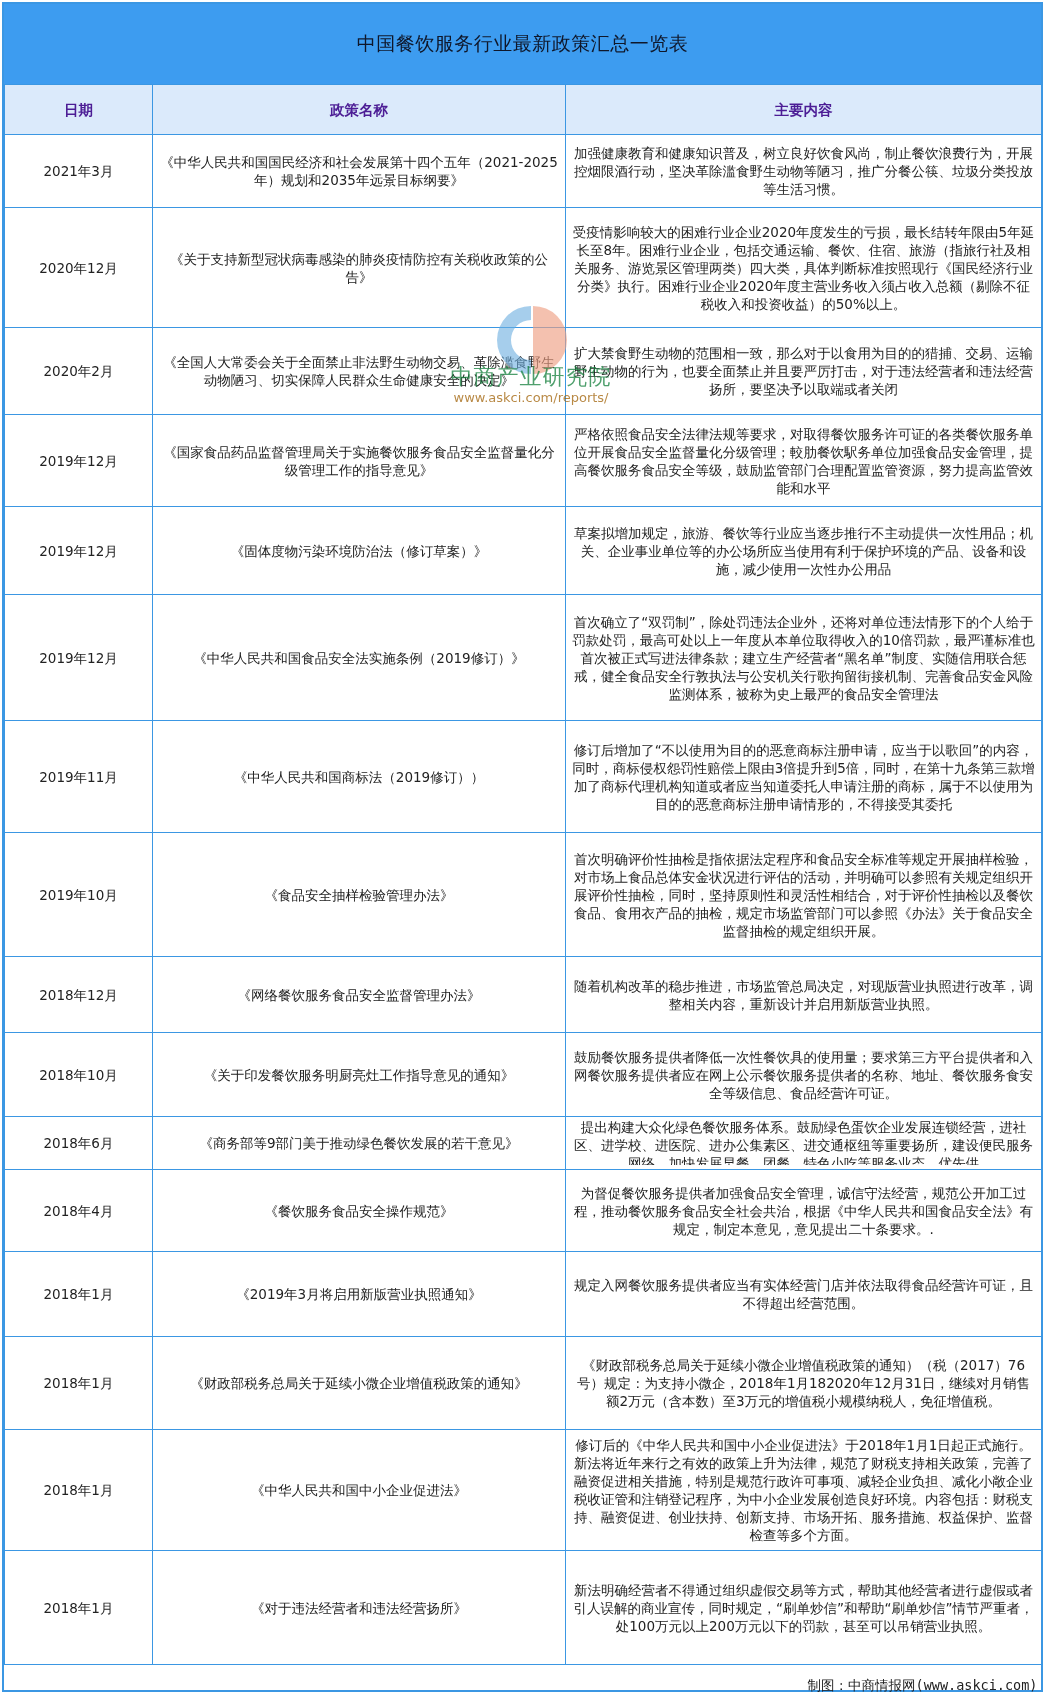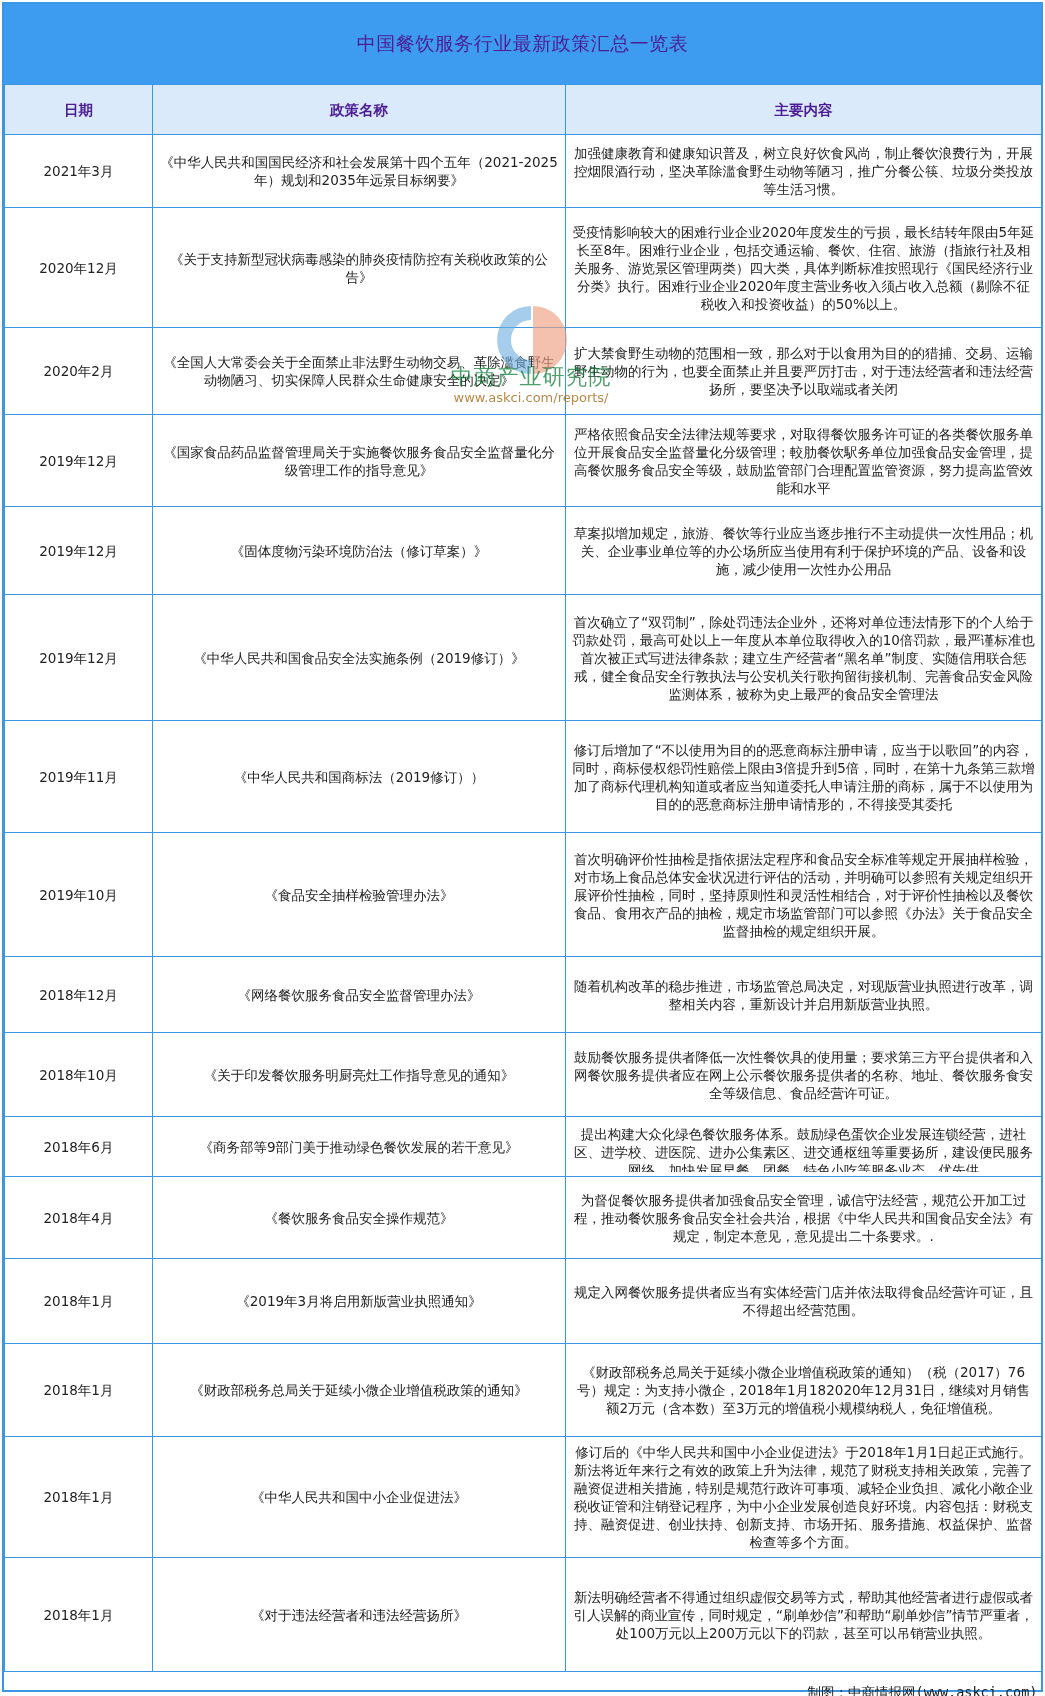--- a/index.html
+++ b/index.html
@@ -15,21 +15,21 @@
     position: absolute; left: 2px; top: 2px; width: 1041px; height: 1690px;
     border: 2px solid #3b97e3;
     background: #fff;
   }
   .title-bar {
     position: absolute; left: 0; top: 0; width: 100%; height: 80px;
     background: #3d9cf0;
     display: flex; align-items: center; justify-content: center;
   }
   .title-bar h1 {
-    color: #4c1d95; font-size: 19px; font-weight: normal; letter-spacing: 0.5px;
+    color: #0f172a; font-size: 19px; font-weight: normal; letter-spacing: 0.5px;
   }
   table {
     position: absolute; left: 0; top: 80px;
     width: 1037px;
     border-collapse: collapse;
     table-layout: fixed;
   }
   col.c-date { width: 148px; }
   col.c-name { width: 413px; }
   col.c-content { width: 476px; }
@@ -160,21 +160,21 @@
         <tr style="height: 84px;">
           <td class="date">2018年10月</td>
           <td class="name">《关于印发餐饮服务明厨亮灶工作指导意见的通知》</td>
           <td class="content">
             <div class="clip">鼓励餐饮服务提供者降低一次性餐饮具的使用量；要求第三方平台提供者和入网餐饮服务提供者应在网上公示餐饮服务提供者的名称、地址、餐饮服务食安全等级信息、食品经营许可证。</div>
           </td>
         </tr>
         <tr style="height: 51px;">
           <td class="date">2018年6月</td>
           <td class="name">《商务部等9部门美于推动绿色餐饮发展的若干意见》</td>
-          <td class="content" style="vertical-align: top; padding-top: 8px;">
+          <td class="content" style="vertical-align: top; padding-top: 1px;">
             <div class="clip" style="max-height: 47px;">提出构建大众化绿色餐饮服务体系。鼓励绿色蛋饮企业发展连锁经营，进社区、进学校、进医院、进办公集素区、进交通枢纽等重要扬所，建设便民服务网络，加快发展早餐、团餐、特色小吃等服务业态，优先供</div>
           </td>
         </tr>
         <tr style="height: 82px;">
           <td class="date">2018年4月</td>
           <td class="name">《餐饮服务食品安全操作规范》</td>
           <td class="content">
             <div class="clip">为督促餐饮服务提供者加强食品安全管理，诚信守法经营，规范公开加工过程，推动餐饮服务食品安全社会共治，根据《中华人民共和国食品安全法》有规定，制定本意见，意见提出二十条要求。.</div>
           </td>
         </tr>

